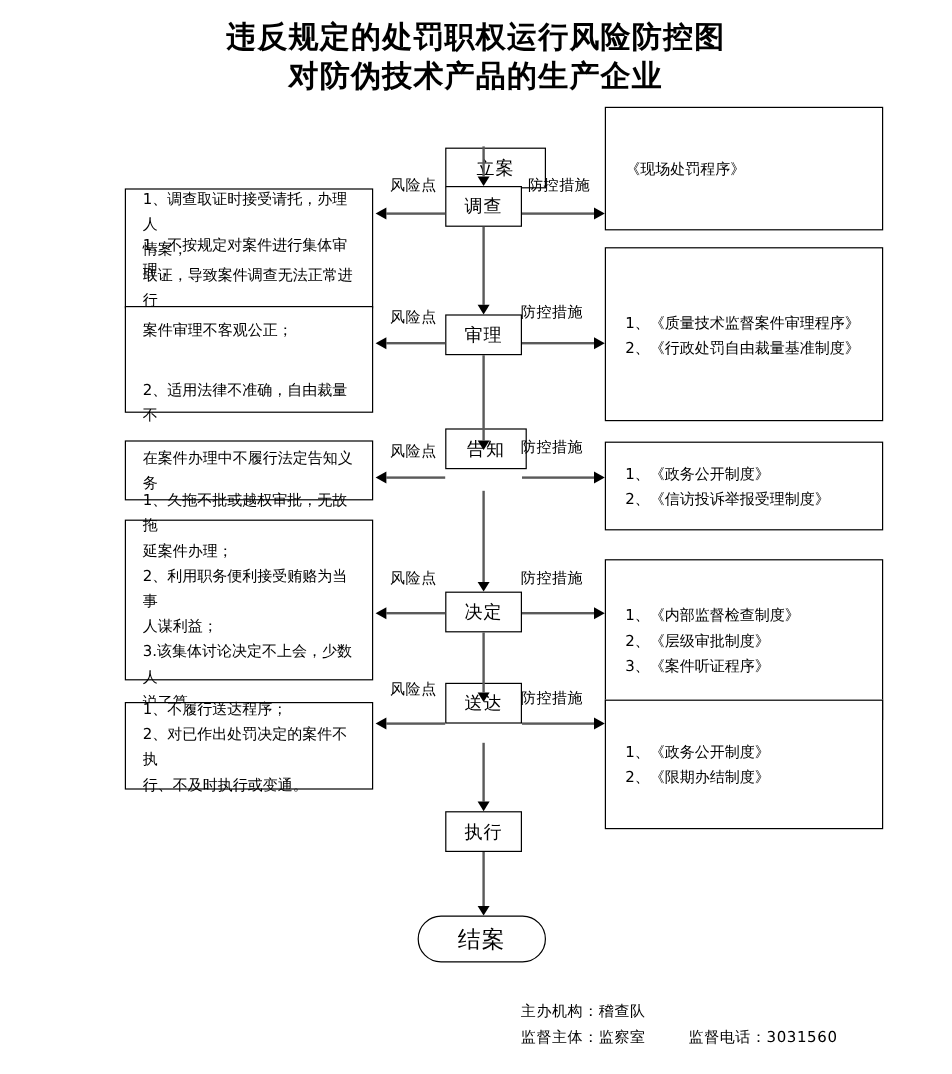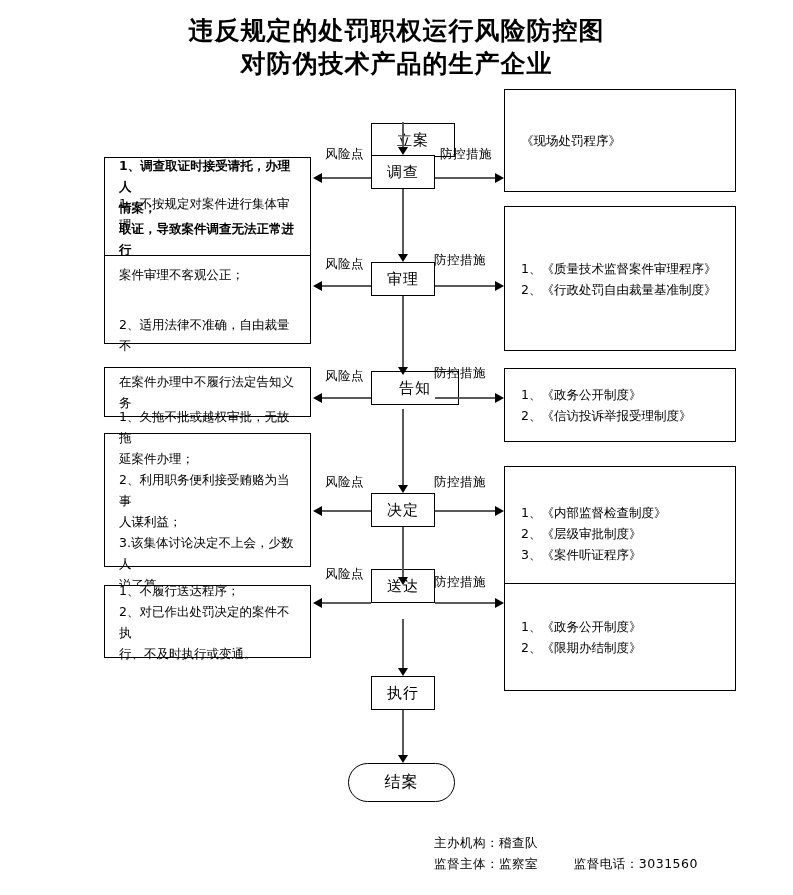--- a/index.html
+++ b/index.html
@@ -45,21 +45,21 @@
     align-items: center;
     justify-content: center;
     font-size: 15px;
     letter-spacing: 1px;
   }
   .terminal {
     border-radius: 24px;
     display: flex;
     align-items: center;
     justify-content: center;
-    font-size: 16px;
+    font-size: 19px;
     letter-spacing: 1px;
   }
   .sidebox {
     padding: 6px 10px 6px 14px;
     font-size: 12.5px;
     line-height: 21px;
     display: flex;
     flex-direction: column;
     justify-content: center;
   }
@@ -130,21 +130,21 @@
     <span class="line">违反规定的处罚职权运行风险防控图</span>
     <span class="line">对防伪技术产品的生产企业</span>
   </div>
 
   <div class="box node" style="left:371px; top:88px; width:84px; height:34px;margin-top:35px;">立案</div>
 
   <div class="box node" style="left:371px; top:155px; width:64px; height:34px;">调查</div>
 
   <div class="box node" style="left:371px; top:262px; width:64px; height:34px;">审理</div>
 
-  <div class="box node" style="left:371px; top:371px; width:88px; height:34px;">告知</div>
+  <div class="box node" style="left:371px; top:357px; width:68px; height:34px;">告知</div>
 
   <div class="box node" style="left:371px; top:493px; width:64px; height:34px;">决定</div>
 
   <div class="box node" style="left:371px; top:569px; width:64px; height:34px;">送达</div>
 
   <div class="box node" style="left:371px; top:676px; width:64px; height:34px;">执行</div>
 
   <div class="box terminal" style="left:348px; top:763px; width:107px; height:39px;">结案</div>
 
   <div class="vline" style="left:402px; top:122px; height:25px;"></div>
@@ -161,21 +161,21 @@
 
   <div class="vline" style="left:402px; top:527px; height:50px;"></div>
   <div class="varrow" style="left:398px; top:577px;"></div>
 
   <div class="vline" style="left:402px; top:619px; height:49px;"></div>
   <div class="varrow" style="left:398px; top:668px;"></div>
 
   <div class="vline" style="left:402px; top:710px; height:45px;"></div>
   <div class="varrow" style="left:398px; top:755px;"></div>
 
-  <div class="box sidebox" style="left:104px; top:157px; width:207px; height:100px;font-weight:bold;">
+  <div class="box sidebox" style="left:104px; top:157px; width:207px; height:100px;">
     <p>1、调查取证时接受请托，办理人</p>
     <p>情案；</p>
     <p>取证，导致案件调查无法正常进行</p>
   </div>
 
   <div class="box sidebox" style="left:104px; top:255px; width:207px; height:89px;gap:29px;">
     <p>1、不按规定对案件进行集体审理，</p>
     <p>案件审理不客观公正；</p>
     <p>2、适用法律不准确，自由裁量不</p>
     <p>合理。</p>

